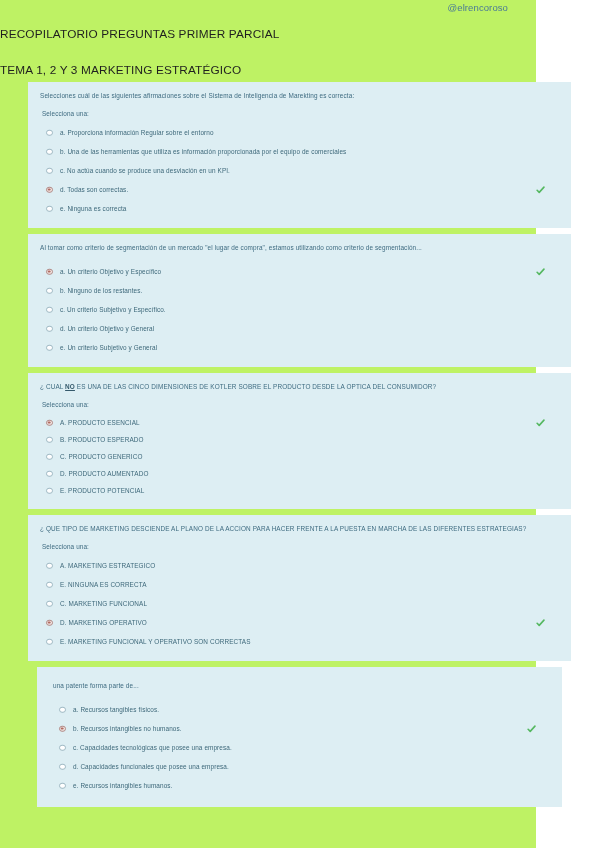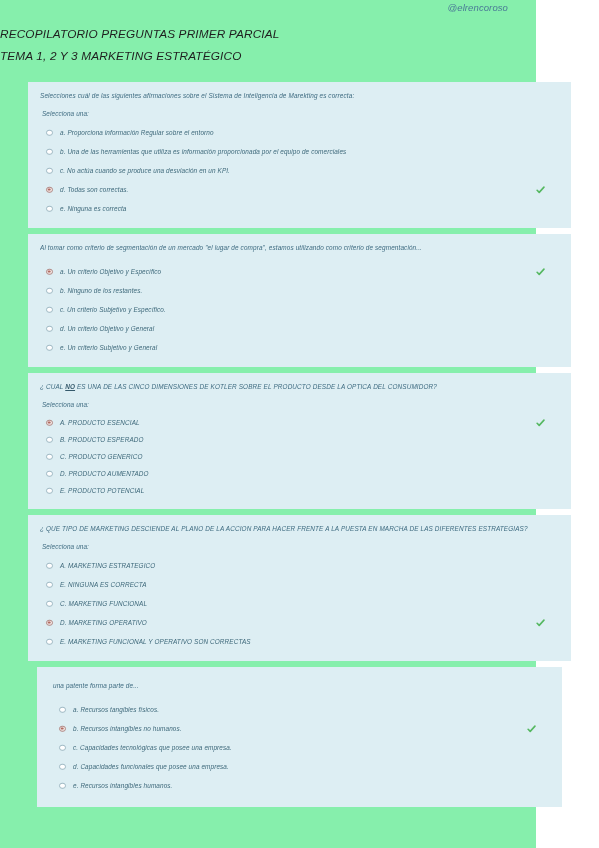--- a/index.html
+++ b/index.html
@@ -12,22 +12,21 @@
     height: 848px;
     position: relative;
     font-family: "Liberation Sans", sans-serif;
     -webkit-font-smoothing: antialiased;
     overflow: hidden;
   }
   .page {
     position: relative;
     width: 536px;
     height: 848px;
-    background: #86efac;
-    font-style: italic;
+    background: #bef264;
   }
   .handle {
     position: absolute;
     top: 2px;
     right: 28px;
     font-size: 9.5px;
     color: #4a7a96;
     letter-spacing: 0.1px;
   }
   .doc-title {
@@ -37,21 +36,21 @@
     letter-spacing: 0.15px;
     line-height: 20px;
     font-weight: 400;
   }
   .title-wrap {
     position: absolute;
     top: 24px;
     left: 0;
     right: 0;
   }
-  .title-line2 { margin-top: 2px; }
+  .title-line2 { margin-top: 16px; }
 
   .blocks {
     position: absolute;
     top: 82px;
     left: 28px;
     width: 543px;
   }
   .qblock {
     background: #ddeef3;
     position: relative;

